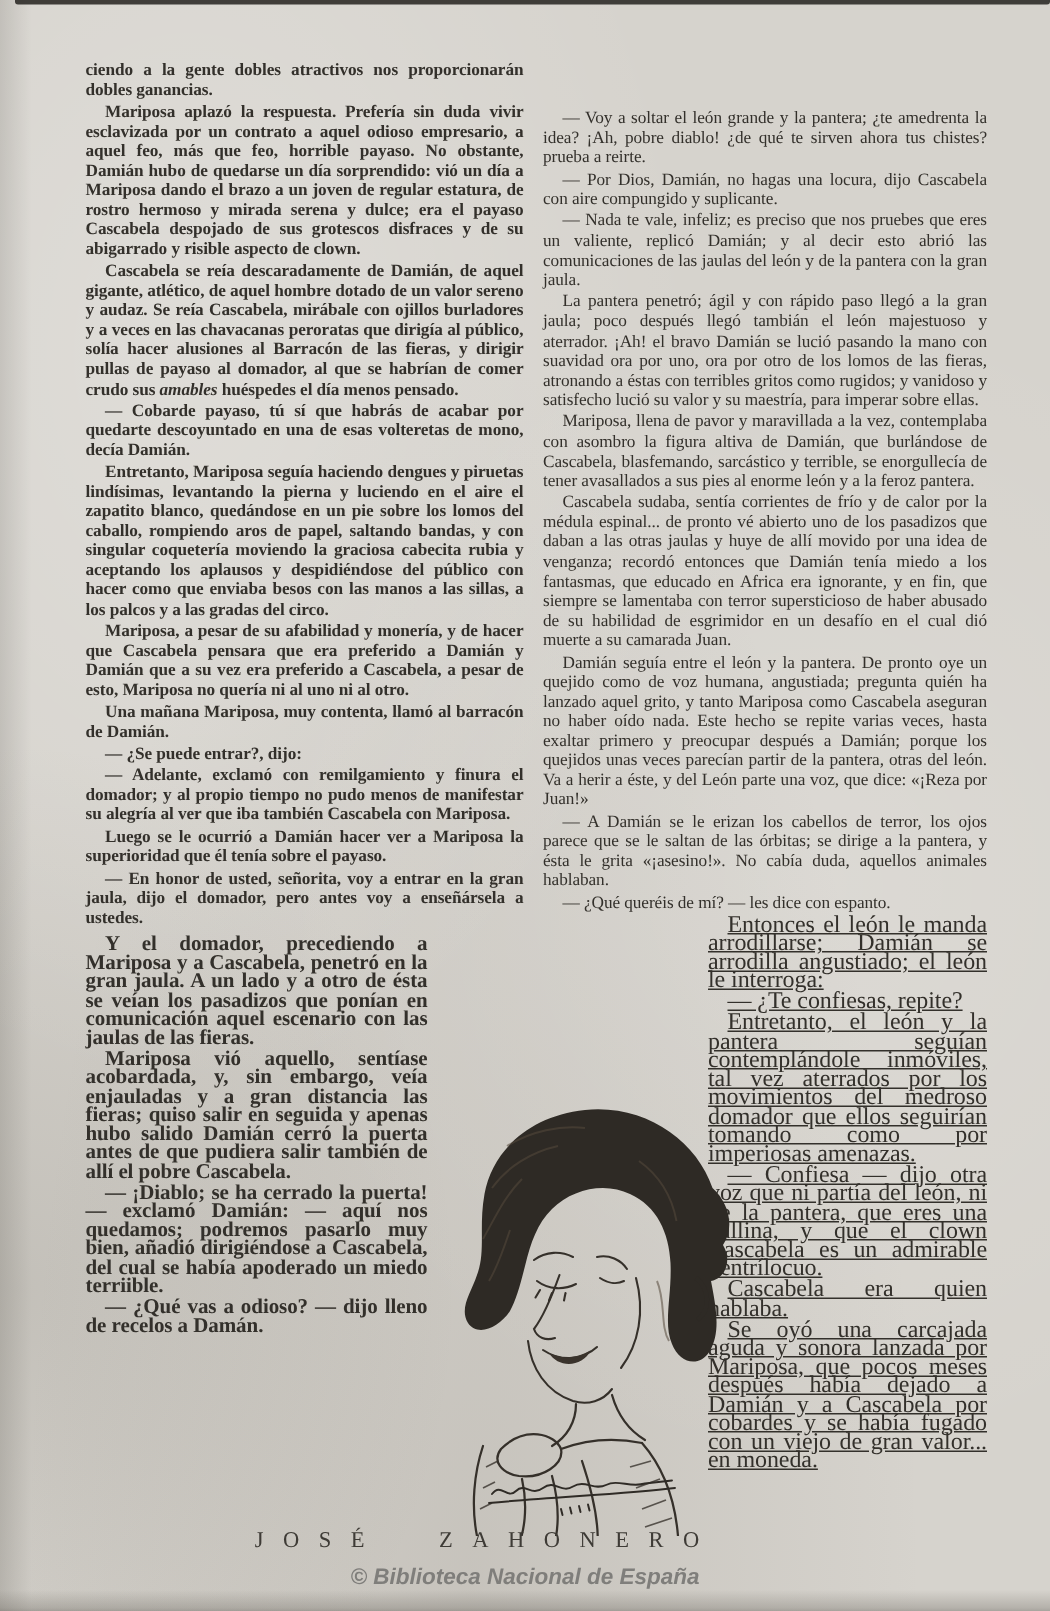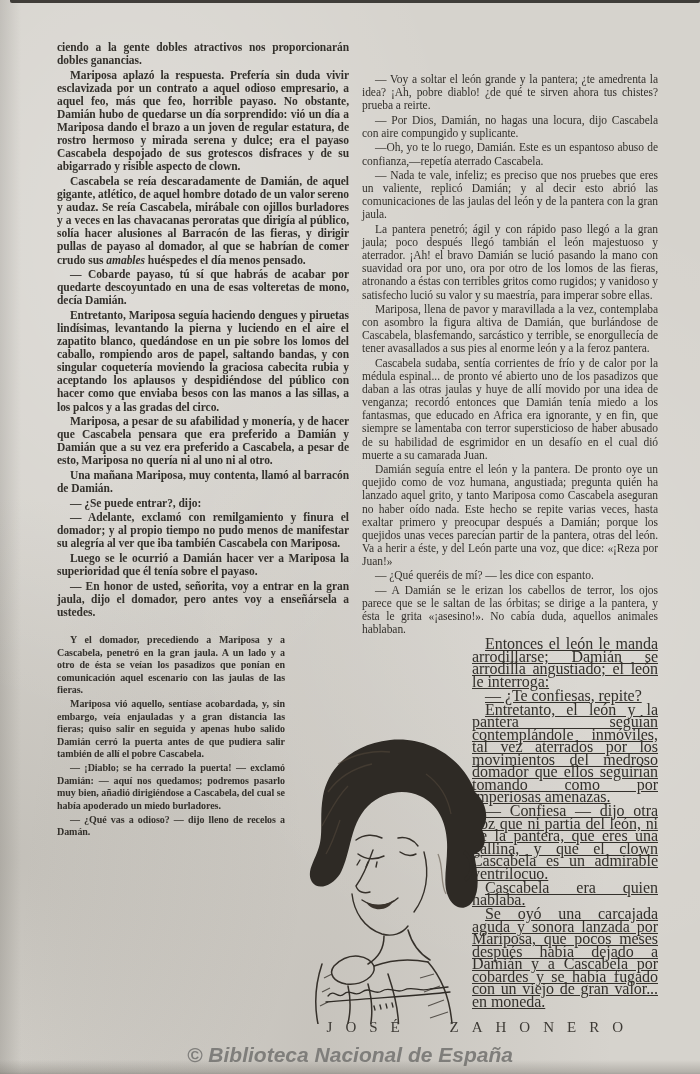--- a/index.html
+++ b/index.html
@@ -25,40 +25,40 @@
     position:absolute;left:0;bottom:0;width:700px;height:14px;
     background:linear-gradient(180deg, rgba(0,0,0,0) 0%, rgba(104,100,92,0.30) 85%, rgba(90,87,80,0.38) 100%);
   }
   .col{text-align:justify;}
   .col p{margin:0 0 1.5px 0;text-indent:13px;letter-spacing:-0.05px;}
   .col p.no-indent{text-indent:0;}
   .left-col{
     position:absolute;left:57px;top:41px;width:292px;
     font-size:11.5px;line-height:13.1px;font-weight:bold;
   }
-  .left-narrow{width:228px;font-size:10px;line-height:12.5px;margin-top:15px;}
+  .left-narrow{width:228px;font-size:14px;line-height:12.5px;margin-top:5px;}
   .right-col{
     position:absolute;left:362px;top:41px;width:296px;
     font-size:11.5px;line-height:13.1px;margin-top:32px;
   }
   .right-narrow{width:186px;margin-left:110px;font-size:16px;line-height:12.5px;margin-top:2px;text-decoration:underline;}
   .illustration{
     position:absolute;left:278px;top:734px;width:236px;height:290px;
   }
   .author-line{
     position:absolute;left:0;top:1019px;width:636px;
-    text-align:right;font-size:15px;color:#3e3b36;
+    text-align:center;font-size:15px;color:#3e3b36;
     letter-spacing:13px;word-spacing:20px;text-indent:13px;
   }
   .watermark{
     position:absolute;left:0;top:1043px;width:700px;
     text-align:center;
     font-family:"Liberation Sans","DejaVu Sans",sans-serif;
     font-style:italic;font-weight:bold;
-    font-size:21px;color:#7f7e7b;
+    font-size:15px;color:#7f7e7b;
   }
 </style>
 </head>
 <body>
 
 <div class="page">
   <div class="top-line"></div>
 
   <div class="col left-col">
     <p class="no-indent">ciendo a la gente dobles atractivos nos proporcionarán dobles ganancias.</p>
@@ -68,36 +68,35 @@
     <p>Entretanto, Mariposa seguía haciendo dengues y piruetas lindísimas, levantando la pierna y luciendo en el aire el zapatito blanco, quedándose en un pie sobre los lomos del caballo, rompiendo aros de papel, saltando bandas, y con singular coquetería moviendo la graciosa cabecita rubia y aceptando los aplausos y despidiéndose del público con hacer como que enviaba besos con las manos a las sillas, a los palcos y a las gradas del circo.</p>
     <p>Mariposa, a pesar de su afabilidad y monería, y de hacer que Cascabela pensara que era preferido a Damián y Damián que a su vez era preferido a Cascabela, a pesar de esto, Mariposa no quería ni al uno ni al otro.</p>
     <p>Una mañana Mariposa, muy contenta, llamó al barracón de Damián.</p>
     <p>— ¿Se puede entrar?, dijo:</p>
     <p>— Adelante, exclamó con remilgamiento y finura el domador; y al propio tiempo no pudo menos de manifestar su alegría al ver que iba también Cascabela con Mariposa.</p>
     <p>Luego se le ocurrió a Damián hacer ver a Mariposa la superioridad que él tenía sobre el payaso.</p>
     <p>— En honor de usted, señorita, voy a entrar en la gran jaula, dijo el domador, pero antes voy a enseñársela a ustedes.</p>
     <div class="left-narrow">
       <p>Y el domador, precediendo a Mariposa y a Cascabela, penetró en la gran jaula. A un lado y a otro de ésta se veían los pasadizos que ponían en comunicación aquel escenario con las jaulas de las fieras.</p>
       <p>Mariposa vió aquello, sentíase acobardada, y, sin embargo, veía enjauladas y a gran distancia las fieras; quiso salir en seguida y apenas hubo salido Damián cerró la puerta antes de que pudiera salir también de allí el pobre Cascabela.</p>
-      <p>— ¡Diablo; se ha cerrado la puerta! — exclamó Damián: — aquí nos quedamos; podremos pasarlo muy bien, añadió dirigiéndose a Cascabela, del cual se había apoderado un miedo burladores.</p>
+      <p>— ¡Diablo; se ha cerrado la puerta! — exclamó Damián: — aquí nos quedamos; podremos pasarlo muy bien, añadió dirigiéndose a Cascabela, del cual se había apoderado un miedo terriible.</p>
       <p>— ¿Qué vas a odioso? — dijo lleno de recelos a Damán.</p>
     </div>
   </div>
 
   <div class="col right-col">
     <p>— Voy a soltar el león grande y la pantera; ¿te amedrenta la idea? ¡Ah, pobre diablo! ¿de qué te sirven ahora tus chistes? prueba a reirte.</p>
     <p>— Por Dios, Damián, no hagas una locura, dijo Cascabela con aire compungido y suplicante.</p>
-    <p>—Oh, yo te lo ruego, Damián. Este es un espantoso abuso de confianza,—repetía aterrado Cascabela.</p>
     <p>— Nada te vale, infeliz; es preciso que nos pruebes que eres un valiente, replicó Damián; y al decir esto abrió las comunicaciones de las jaulas del león y de la pantera con la gran jaula.</p>
     <p>La pantera penetró; ágil y con rápido paso llegó a la gran jaula; poco después llegó tambián el león majestuoso y aterrador. ¡Ah! el bravo Damián se lució pasando la mano con suavidad ora por uno, ora por otro de los lomos de las fieras, atronando a éstas con terribles gritos como rugidos; y vanidoso y satisfecho lució su valor y su maestría, para imperar sobre ellas.</p>
     <p>Mariposa, llena de pavor y maravillada a la vez, contemplaba con asombro la figura altiva de Damián, que burlándose de Cascabela, blasfemando, sarcástico y terrible, se enorgullecía de tener avasallados a sus pies al enorme león y a la feroz pantera.</p>
     <p>Cascabela sudaba, sentía corrientes de frío y de calor por la médula espinal... de pronto vé abierto uno de los pasadizos que daban a las otras jaulas y huye de allí movido por una idea de venganza; recordó entonces que Damián tenía miedo a los fantasmas, que educado en Africa era ignorante, y en fin, que siempre se lamentaba con terror supersticioso de haber abusado de su habilidad de esgrimidor en un desafío en el cual dió muerte a su camarada Juan.</p>
     <p>Damián seguía entre el león y la pantera. De pronto oye un quejido como de voz humana, angustiada; pregunta quién ha lanzado aquel grito, y tanto Mariposa como Cascabela aseguran no haber oído nada. Este hecho se repite varias veces, hasta exaltar primero y preocupar después a Damián; porque los quejidos unas veces parecían partir de la pantera, otras del león. Va a herir a éste, y del León parte una voz, que dice: «¡Reza por Juan!»</p>
+    <p>— A Damián se le erizan los cabellos de terror, los ojos parece que se le saltan de las órbitas; se dirige a la pantera, y ésta le grita «¡asesino!». No cabía duda, aquellos animales hablaban.</p>
     <p>— ¿Qué queréis de mí? — les dice con espanto.</p>
-    <p>— A Damián se le erizan los cabellos de terror, los ojos parece que se le saltan de las órbitas; se dirige a la pantera, y ésta le grita «¡asesino!». No cabía duda, aquellos animales hablaban.</p>
     <div class="right-narrow">
       <p>Entonces el león le manda arrodillarse; Damián se arrodilla angustiado; el león le interroga:</p>
       <p>— ¿Te confiesas, repite?</p>
       <p>Entretanto, el león y la pantera seguían contemplándole inmóviles, tal vez aterrados por los movimientos del medroso domador que ellos seguirían tomando como por imperiosas amenazas.</p>
       <p>— Confiesa — dijo otra voz que ni partía del león, ni de la pantera, que eres una gallina, y que el clown Cascabela es un admirable ventrílocuo.</p>
       <p>Cascabela era quien hablaba.</p>
       <p>Se oyó una carcajada aguda y sonora lanzada por Mariposa, que pocos meses después había dejado a Damián y a Cascabela por cobardes y se había fugado con un viejo de gran valor... en moneda.</p>
     </div>
   </div>
 

